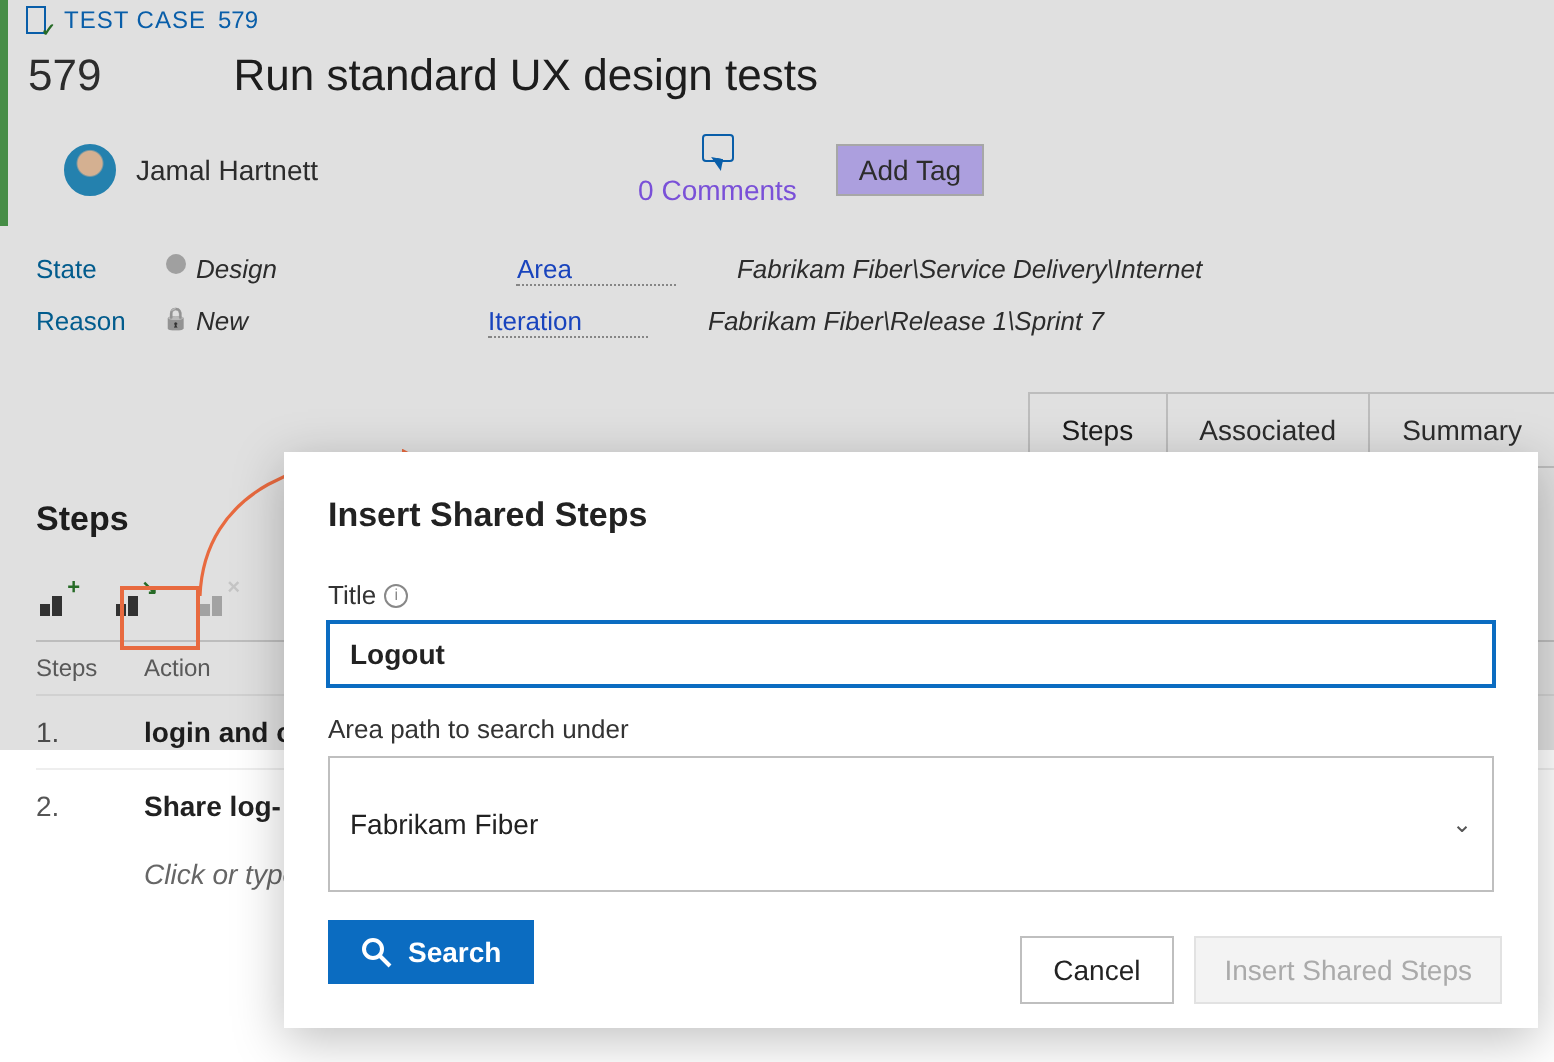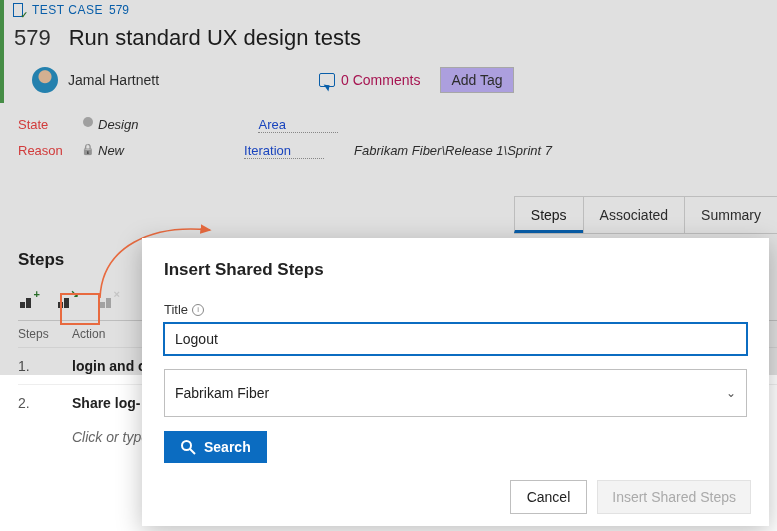--- a/index.html
+++ b/index.html
@@ -10,31 +10,31 @@
   
   .bg-layer { position: absolute; inset: 0; background: #fff; }
   .bg-layer::after { content: ""; position: absolute; inset: 0; background: rgba(0,0,0,0.12); pointer-events:none; }
   .bg-layer > * { position: relative; }
 
   .top-strip { border-left: 4px solid #50a150; padding: 3px 8px 2px; display: flex; align-items: center; gap: 6px; color: #0b6cc1; font-size: 12px; }
   .top-strip .tc-label { letter-spacing: .5px; }
 
   .title-row { border-left: 4px solid #50a150; padding: 6px 10px 10px; display: flex; align-items: baseline; gap: 18px; }
   .title-row .num { font-size: 22px; color: #333; }
-  .title-row .title { font-size: 22px; color: #222; }
+  .title-row .title { font-size: 22px; color: #222; margin-left: 48px; }
 
   .meta-row1 { border-left: 4px solid #50a150; padding: 6px 10px 10px 28px; display: flex; align-items: center; gap: 10px; }
   .avatar { width: 26px; height: 26px; border-radius: 50%; background: radial-gradient(circle at 50% 35%, #f2c9a5 0 6px, #2a93c7 7px 100%); border: 2px solid #2a93c7; }
   .assignee { font-size: 14px; color: #333; margin-right: 150px; }
-  .comments { display: inline-flex; align-items: center; gap: 6px; color: #be185d; font-size: 14px; }
+  .comments { display: inline-flex; align-items: center; gap: 6px; color: #8b5cf6; font-size: 14px; flex-direction: column; }
   .add-tag { margin-left: 10px; border: 1px solid #bfbfbf; background: #c4b5fd; padding: 4px 10px; font-size: 14px; color: #333; }
 
   .fields { padding: 14px 10px 0 18px; font-size: 13px; color: #555; }
   .fields-row { display: flex; margin-bottom: 10px; }
-  .fields-row .lab { width: 60px; color: #ef4444; }
+  .fields-row .lab { width: 60px; color: #0369a1; }
   .fields-row .dot { width: 20px; display: inline-flex; justify-content: center; color: #888; }
   .fields-row .val { color: #333; font-style: italic; }
   .col-gap { width: 120px; }
   .lab2 { width: 80px; color: #1d4ed8; border-bottom: 1px dotted #999; display:inline-block; margin-right: 30px; }
 
   .tabs { position: absolute; right: 0; top: 196px; display: flex; border-top: 1px solid #d8d8d8; border-bottom: 1px solid #d8d8d8; background: rgba(255,255,255,.3); }
   .tab { padding: 10px 16px; font-size: 14px; color: #333; border-left: 1px solid #d8d8d8; }
   .tab.active { border-bottom: 3px solid #0b6cc1; color: #222; padding-bottom: 7px; }
 
   .steps-area { position: absolute; left: 18px; top: 250px; right: 0; }
@@ -57,26 +57,26 @@
   .grid-row { display: flex; gap: 14px; font-size: 14px; padding: 10px 0; border-top: 1px solid #eee; }
   .grid-row .c1 { width: 40px; color: #555; }
   .grid-row .c2 { font-weight: 700; color: #222; }
   .placeholder-row { font-style: italic; color: #666; padding: 8px 0 0 54px; font-size: 14px; }
 
   
   .arrow-anno { position:absolute; left: 92px; top: 216px; width: 130px; height: 90px; pointer-events: none; }
   .arrow-anno svg { overflow: visible; }
 
   
-  .dialog { position: absolute; left: 142px; top: 238px; width: 627px; height: 288px; background: #fff; box-shadow: 0 6px 24px rgba(0,0,0,.25); padding: 22px 22px 14px; }
+  .dialog { position: absolute; left: 142px; top: 226px; width: 627px; height: 288px; background: #fff; box-shadow: 0 6px 24px rgba(0,0,0,.25); padding: 22px 22px 14px; }
   .dialog h2 { font-size: 17px; font-weight: 600; color: #222; margin-bottom: 22px; }
   .fld-label { font-size: 13px; color: #333; margin-bottom: 6px; display: flex; align-items: center; gap: 4px; }
   .info-dot { width: 12px; height: 12px; border: 1px solid #888; border-radius: 50%; display:inline-flex; align-items:center; justify-content:center; font-size: 8px; color:#888; }
-  .text-input { width: 100%; border: 1px solid #0b6cc1; outline: 1px solid #0b6cc1; padding: 7px 10px; font-size: 14px; color: #222; margin-bottom: 14px; }
-  .select-input { width: 100%; border: 1px solid #bfbfbf; padding: 15px 10px; font-size: 14px; color: #222; display:flex; justify-content:space-between; align-items:center; margin-bottom: 14px; background:#fff; }
+  .text-input { width: 100%; border: 1px solid #0b6cc1; outline: 1px solid #0b6cc1; padding: 7px 10px; font-size: 14px; color: #222; margin-bottom: 14px; font-weight: bold; }
+  .select-input { width: 100%; border: 1px solid #bfbfbf; padding: 25px 10px; font-size: 14px; color: #222; display:flex; justify-content:space-between; align-items:center; margin-bottom: 14px; background:#fff; }
   .chev { color:#555; font-size: 12px; }
   .search-btn { display:inline-flex; align-items:center; gap:8px; background:#0b6cc1; color:#fff; border:none; padding: 8px 16px; font-size: 14px; font-weight:600; cursor:pointer; }
   .search-btn svg { width:16px; height:16px; }
 
   .dialog-footer { position:absolute; right: 18px; bottom: 12px; display:flex; gap: 10px; }
   .btn-cancel { background:#fff; border:1px solid #bfbfbf; padding:8px 16px; font-size:14px; color:#222;text-align:center; }
   .btn-insert { background:#f3f3f3; border:1px solid #e2e2e2; padding:8px 14px; font-size:14px; color:#aaa; }
 
   .comment-icon { width:16px; height:14px; display:inline-block; border:1.5px solid #0b6cc1; border-radius:2px; position:relative; }
   .comment-icon::after { content:""; position:absolute; left:3px; bottom:-5px; width:0; height:0; border:3px solid transparent; border-top-color:#0b6cc1; border-right-color:#0b6cc1; transform: rotate(10deg); }
@@ -117,20 +117,21 @@
 
     <div class="fields">
       <div class="fields-row">
         <span class="lab">State</span>
         <span class="dot">
             <span class="state-dot"></span>
           </span>
         <span class="val">Design</span>
         <span class="col-gap"></span>
         <span class="lab2">Area</span>
+        <span class="val">Fabrikam Fiber\Service Delivery\Internet</span>
       </div>
       <div class="fields-row">
         <span class="lab">Reason</span>
         <span class="dot lock-icon"></span>
         <span class="val">New</span>
         <span class="col-gap"></span>
         <span class="lab2">Iteration</span>
         <span class="val">Fabrikam Fiber\Release 1\Sprint 7</span>
       </div>
     </div>
@@ -185,20 +186,21 @@
 
   <div class="dialog">
     <h2>Insert Shared Steps</h2>
 
     <div class="fld-label">
       <span>Title</span>
       <span class="info-dot">i</span>
     </div>
     <input class="text-input" value="Logout" style="">
 
+    <div class="fld-label">Area path to search under</div>
     <div class="select-input">
       <span>Fabrikam Fiber</span>
       <span class="chev">⌄</span>
     </div>
 
     <button class="search-btn">
       <svg viewBox="0 0 16 16">
         <circle cx="6.5" cy="6.5" r="4.5" stroke="#fff" stroke-width="2" fill="none"></circle>
         <line x1="10" y1="10" x2="15" y2="15" stroke="#fff" stroke-width="2"></line>
       </svg>

